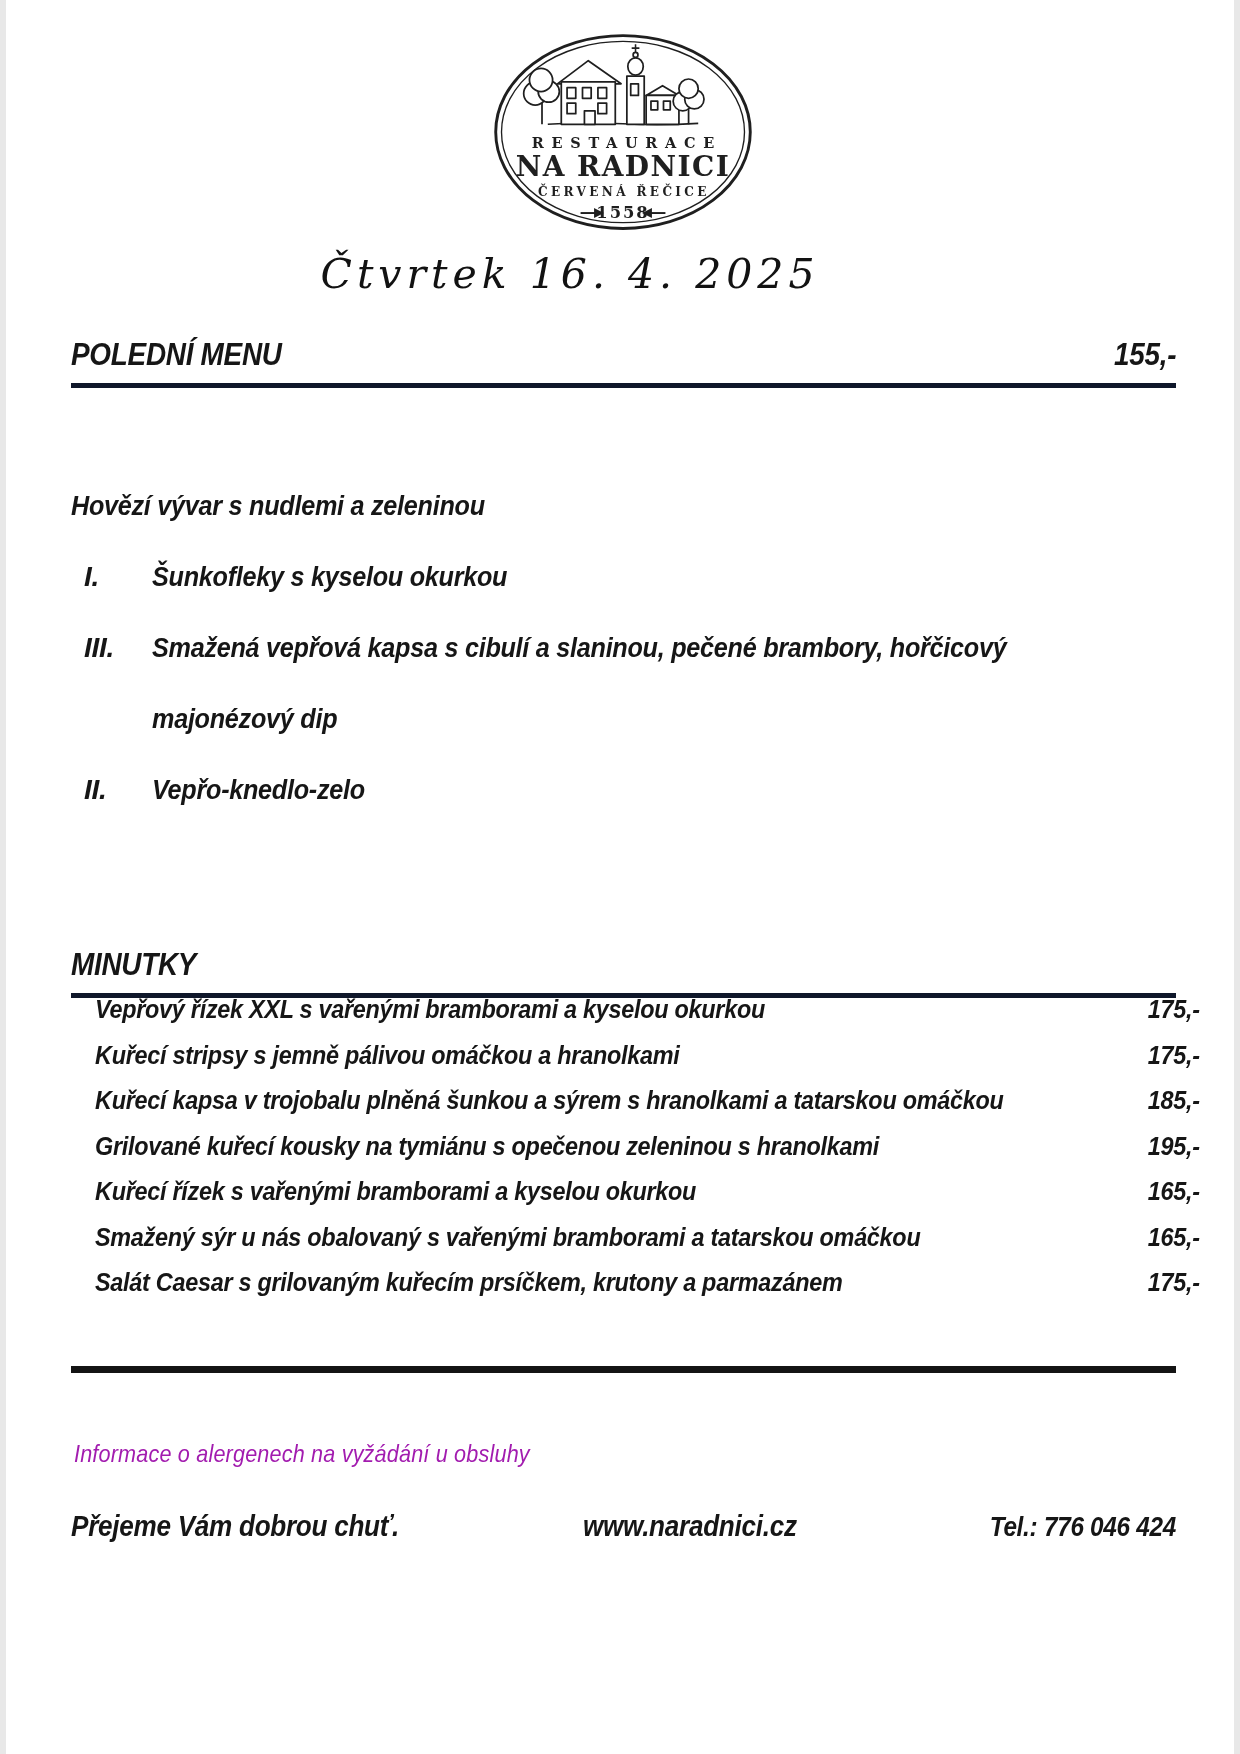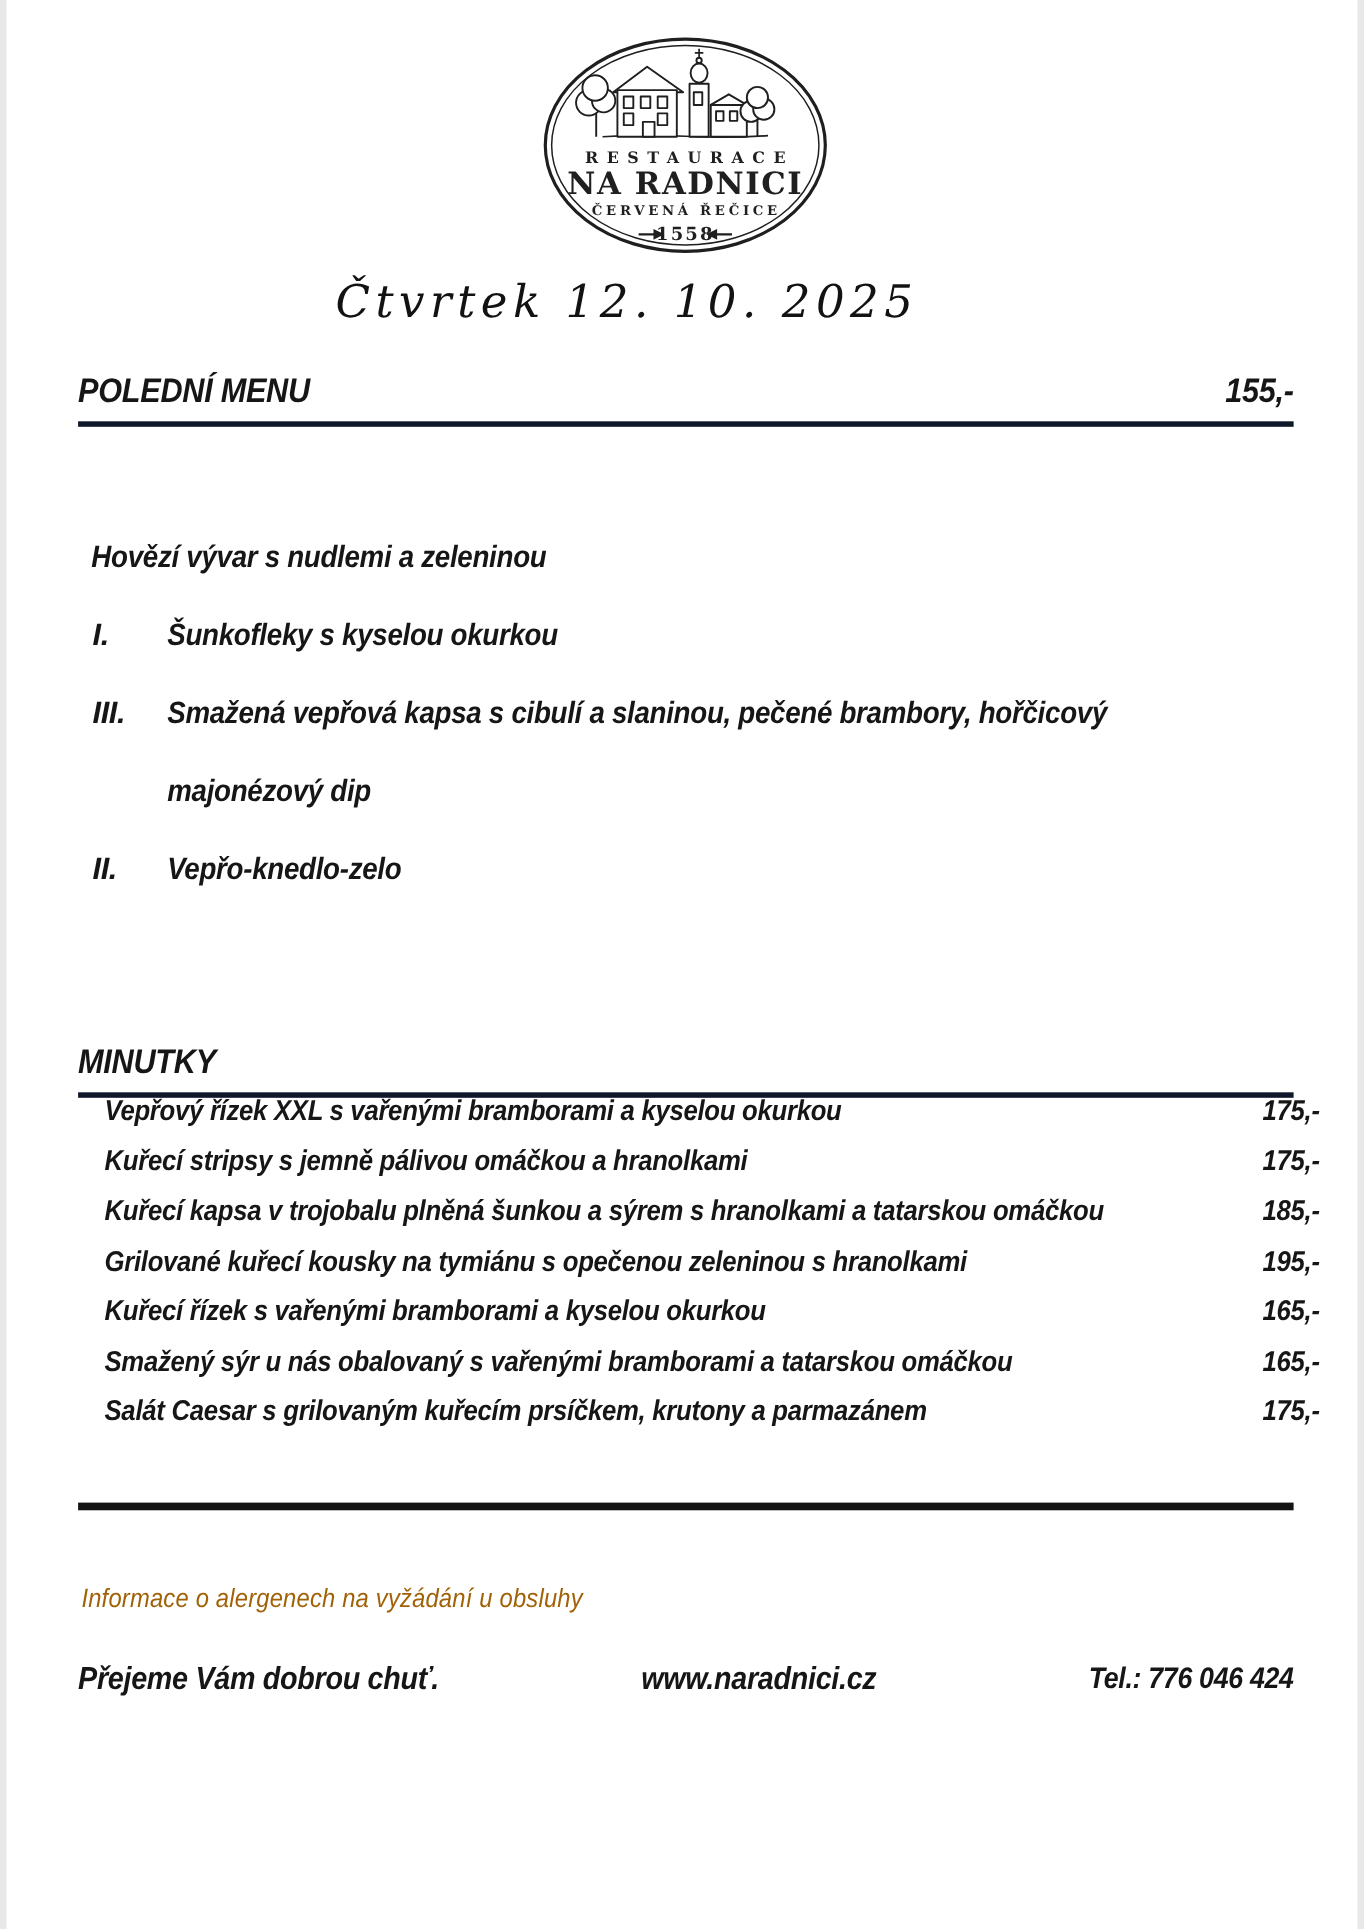--- a/index.html
+++ b/index.html
@@ -33,42 +33,42 @@
     display:flex;justify-content:space-between;align-items:flex-end;
     font-size:31px;padding-bottom:10px;border-bottom:5px solid #0f172a;
   }
   .lunch-header{top:337px;}
   .minutky-header{top:947px;}
 
   .lunch-body{
     position:absolute;top:470px;left:65px;width:1105px;
     font-size:28px;line-height:71px;
   }
-  .soup{margin-left:12px;font-style:italic;}
+  .soup{margin-left:0;font-style:italic;}
   .lunch-item{display:flex;}
   .numeral{width:68px;padding-left:13px;flex:none;}
   .lname{flex:1;}
 
   .minutky-list{
     position:absolute;top:987px;left:65px;width:1105px;
     font-size:26px;line-height:45.5px;margin-left:24px;
   }
   .m-row{display:flex;justify-content:space-between;}
   .m-name{flex:1;}
   .m-price{flex:none;padding-left:10px;}
 
   .bottom-rule{
     position:absolute;top:1366px;left:65px;width:1105px;height:7px;
     background:#141414;
   }
 
   .allergen{
     position:absolute;top:1440px;left:68px;
     font-size:24px;font-style:italic;font-weight:500;
-    color:#a16207;letter-spacing:0.2px;
+    color:#a21caf;letter-spacing:0.2px;
   }
 
   .footer-row{
     position:absolute;top:1510px;left:65px;width:1105px;
     display:flex;justify-content:space-between;align-items:baseline;
     font-size:29px;
   }
   .footer-phone{font-size:27px;}
 
   .logo svg text{font-family:"DejaVu Serif","Liberation Serif",serif;fill:#1f1f1f;}
@@ -137,21 +137,21 @@
       <text x="140" y="193" text-anchor="middle" font-size="17" font-weight="bold" letter-spacing="2">1558</text>
       <g stroke="#1f1f1f" stroke-width="2" fill="#1f1f1f">
         <path d="M96 188 H112" fill="none"></path>
           <polygon points="111,184.5 118,188 111,191.5"></polygon>
         <path d="M184 188 H168" fill="none"></path>
           <polygon points="169,184.5 162,188 169,191.5"></polygon>
       </g>
     </svg>
   </div>
 
-  <div class="date">Čtvrtek 12. 10. 2025</div>
+  <div class="date">Čtvrtek 16. 4. 2025</div>
 
   <div class="rule-header lunch-header t">
     <span><span class="cx">POLEDNÍ MENU</span></span>
     <span><span class="cx-r">155,-</span></span>
   </div>
 
   <div class="lunch-body t">
     <div class="soup"><span class="cx">Hovězí vývar s nudlemi a zeleninou</span></div>
     <div class="lunch-item">
       <span class="numeral">I.</span>

